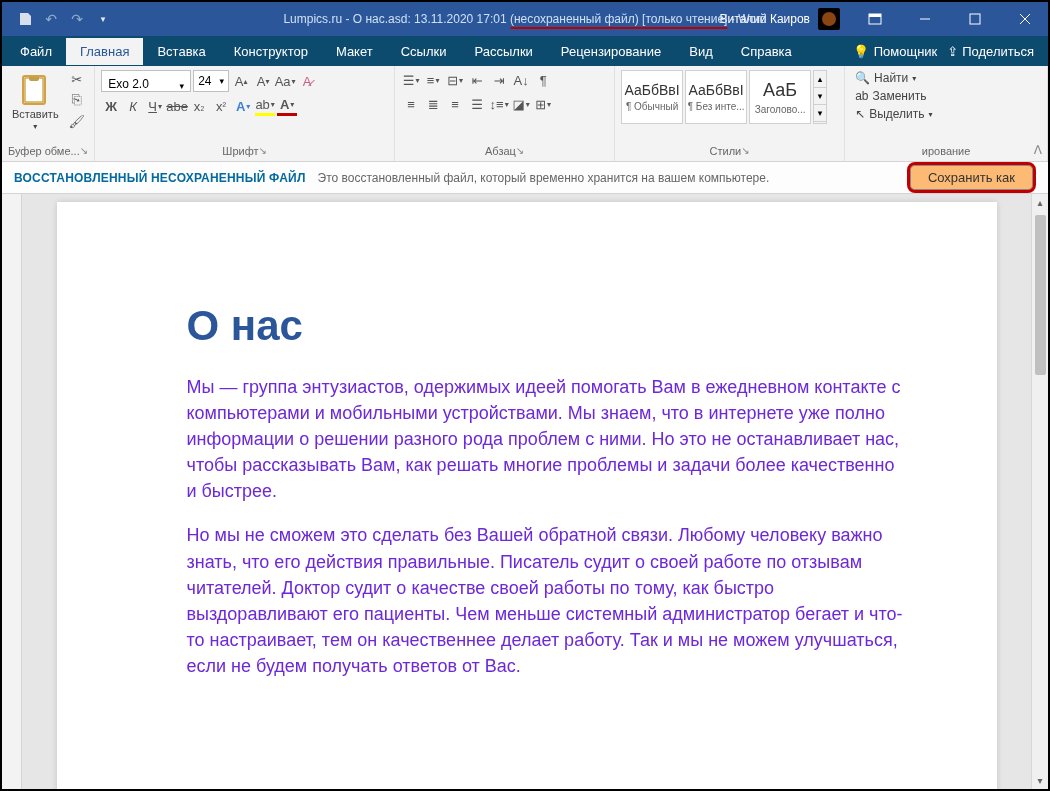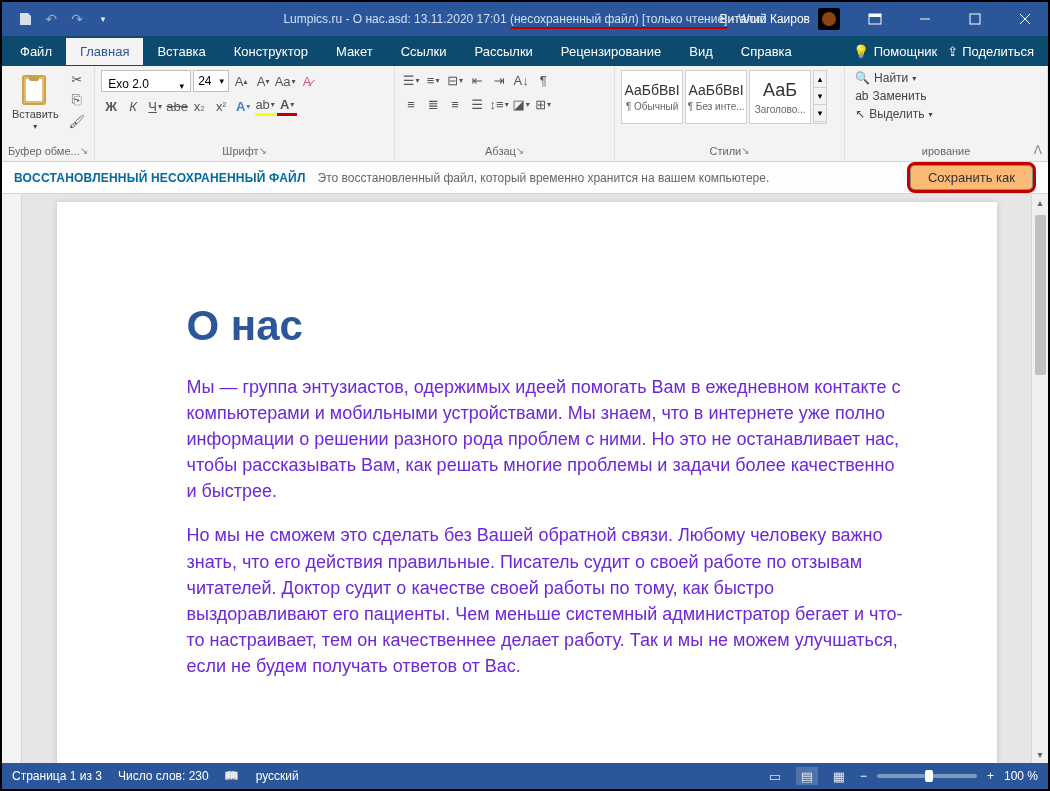--- a/index.html
+++ b/index.html
@@ -326,31 +326,14 @@
       </div>
     </div>
     <div class="scrollbar-v">
       <div class="arrow">▴</div>
       <div class="thumb"></div>
       <div style="flex:1"></div>
       <div class="arrow">▾</div>
     </div>
   </div>
 
-  <div class="statusbar">
-    <span>Страница 1 из 3</span>
-    <span>Число слов: 230</span>
-    <span>📖</span>
-    <span>русский</span>
-    <div class="sb-right">
-      <div class="sb-view-btn">▭</div>
-      <div class="sb-view-btn" style="background:rgba(255,255,255,0.2)">▤</div>
-      <div class="sb-view-btn">▦</div>
-      <span>−</span>
-      <div class="zoom-slider">
-          <div class="thumb"></div>
-        </div>
-      <span>+</span>
-      <span>100 %</span>
-    </div>
-  </div>
 
 </div>
 
 </body></html>

